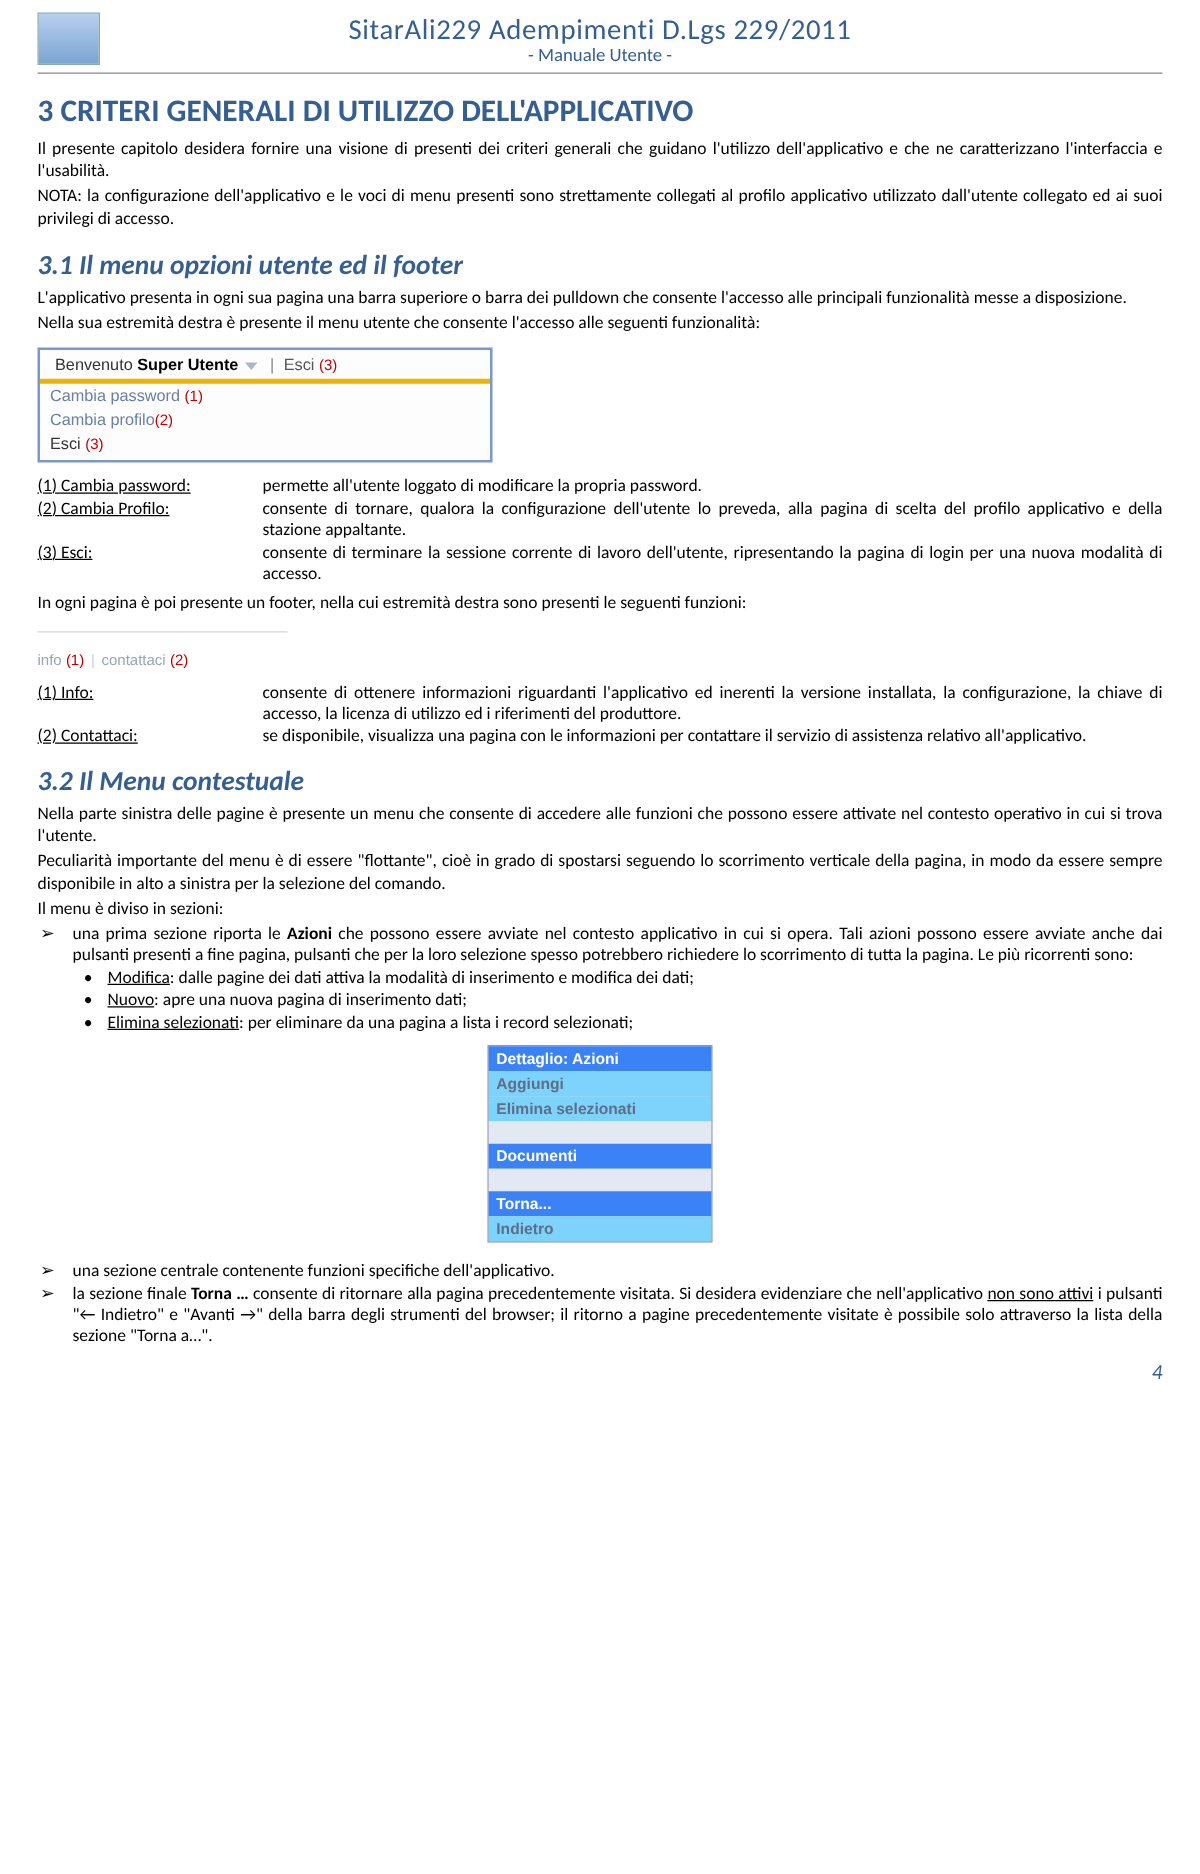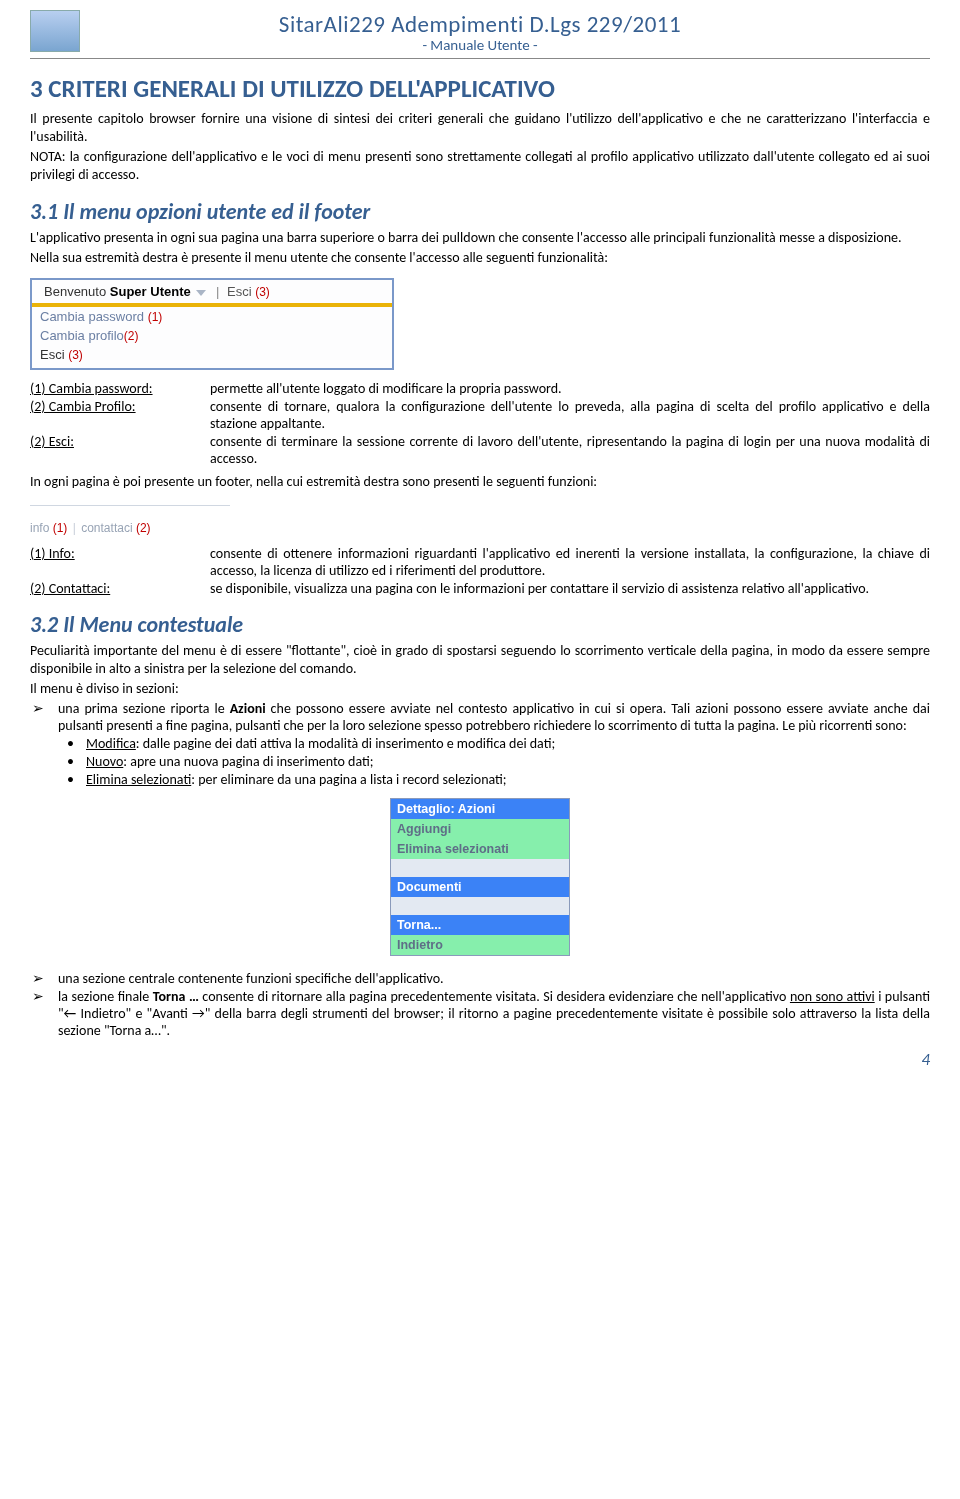--- a/index.html
+++ b/index.html
@@ -138,21 +138,21 @@
     background: #e3e9f2;
   }
   .ctx-h {
     background: #3b82f6;
     color: #fff;
     font-weight: bold;
     padding: 3px 6px;
     font-size: 12.5px;
   }
   .ctx-row {
-    background: #86efac;
+    background: #7dd3fc;
     color: #5f6e87;
     padding: 3px 6px;
     font-weight: bold;
     font-size: 12.5px;
   }
   .ctx-gap {
     background: #e3e9f2;
     height: 18px;
   }
   .page-num {
@@ -177,21 +177,21 @@
 
 <div class="page">
 
   <div class="header">
     <div class="header-logo"></div>
     <div class="header-title">SitarAli229 Adempimenti D.Lgs 229/2011</div>
     <div class="header-sub">- Manuale Utente -</div>
   </div>
 
   <h1 class="main">3   CRITERI GENERALI DI UTILIZZO DELL'APPLICATIVO</h1>
-  <p>Il presente capitolo browser fornire una visione di sintesi dei criteri generali che guidano l'utilizzo dell'applicativo e che ne caratterizzano l'interfaccia e l'usabilità.</p>
+  <p>Il presente capitolo desidera fornire una visione di presenti dei criteri generali che guidano l'utilizzo dell'applicativo e che ne caratterizzano l'interfaccia e l'usabilità.</p>
   <p>NOTA: la configurazione dell'applicativo e le voci di menu presenti sono strettamente collegati al profilo applicativo utilizzato dall'utente collegato ed ai suoi privilegi di accesso.</p>
 
   <h2 class="sub">3.1   Il menu opzioni utente ed il footer</h2>
   <p>L'applicativo presenta in ogni sua pagina una barra superiore o barra dei pulldown che consente l'accesso alle principali funzionalità messe a disposizione.</p>
   <p>Nella sua estremità destra è presente il menu utente che consente l'accesso alle seguenti funzionalità:</p>
 
   <div class="user-menu-box">
     <div class="um-top">
       <span class="welcome">Benvenuto</span>
       <span class="bolduser">Super Utente</span>
@@ -215,21 +215,21 @@
 
   <div class="def-row">
     <div class="def-label"><span class="u">(1) Cambia password:</span></div>
     <div class="def-text">permette all'utente loggato di modificare la propria password.</div>
   </div>
   <div class="def-row">
     <div class="def-label"><span class="u">(2) Cambia Profilo:</span></div>
     <div class="def-text">consente di tornare, qualora la configurazione dell'utente lo preveda, alla pagina di scelta del profilo applicativo e della stazione appaltante.</div>
   </div>
   <div class="def-row">
-    <div class="def-label"><span class="u">(2) Esci:</span></div>
+    <div class="def-label"><span class="u">(3) Esci:</span></div>
     <div class="def-text">consente di terminare la sessione corrente di lavoro dell'utente, ripresentando la pagina di login per una nuova modalità di accesso.</div>
   </div>
 
   <p style="margin-top:6px">In ogni pagina è poi presente un footer, nella cui estremità destra sono presenti le seguenti funzioni:</p>
 
   <div class="footer-img">
     <span>info</span>
     <span class="red-num">(1)</span>
     <span style="color:#c8cfd9;margin:0 2px">|</span>
     <span>contattaci</span>
@@ -239,20 +239,21 @@
   <div class="def-row">
     <div class="def-label"><span class="u">(1) Info:</span></div>
     <div class="def-text">consente di ottenere informazioni riguardanti l'applicativo ed inerenti la versione installata, la configurazione, la chiave di accesso, la licenza di utilizzo ed i riferimenti del produttore.</div>
   </div>
   <div class="def-row">
     <div class="def-label"><span class="u">(2) Contattaci:</span></div>
     <div class="def-text">se disponibile, visualizza una pagina con le informazioni per contattare il servizio di assistenza relativo all'applicativo.</div>
   </div>
 
   <h2 class="sub">3.2   Il Menu contestuale</h2>
+  <p>Nella parte sinistra delle pagine è presente un menu che consente di accedere alle funzioni che possono essere attivate nel contesto operativo in cui si trova l'utente.</p>
   <p>Peculiarità importante del menu è di essere "flottante", cioè in grado di spostarsi seguendo lo scorrimento verticale della pagina, in modo da essere sempre disponibile in alto a sinistra per la selezione del comando.</p>
   <p>Il menu è diviso in sezioni:</p>
 
   <div class="bullet-list">
     <div class="bullet-row">
       <div class="mk">➢</div>
       <div class="txt">
         <span>una prima sezione riporta le </span><b>Azioni</b><span> che possono essere avviate nel contesto applicativo in cui si opera. Tali azioni possono essere avviate anche dai pulsanti presenti a fine pagina, pulsanti che per la loro selezione spesso potrebbero richiedere lo scorrimento di tutta la pagina. Le più ricorrenti sono:</span>
       </div>
     </div>

